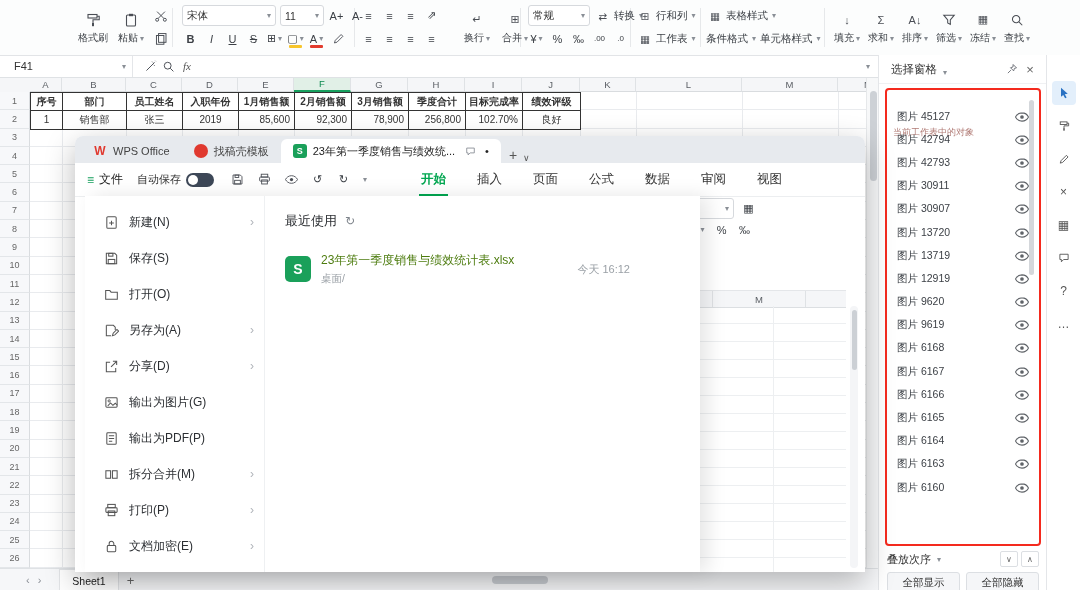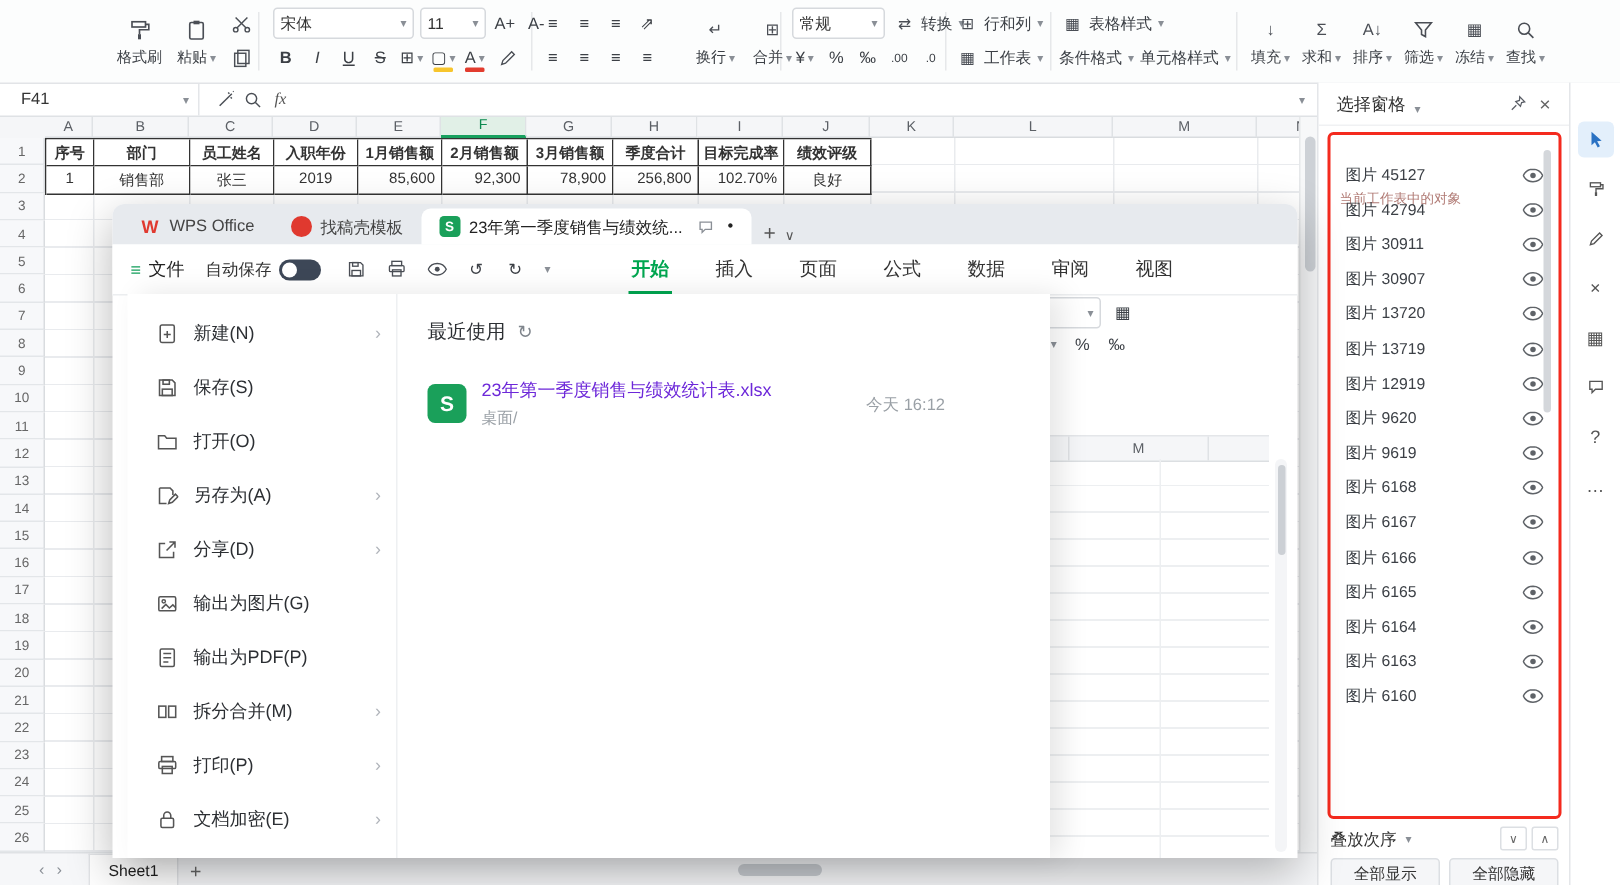--- a/index.html
+++ b/index.html
@@ -89,21 +89,21 @@
   #fmcol{width:180px;border-right:1px solid #eef0f2;padding-top:8px;box-sizing:border-box;}
   .fm-item{display:flex;align-items:center;gap:10px;height:36px;padding:0 10px 0 18px;cursor:pointer;}
   .fm-ic{width:16px;height:16px;display:inline-flex;align-items:center;justify-content:center;color:#555;}
   .fm-label{flex:1;font-size:12px;color:#2c2f33;white-space:nowrap;}
   .fm-arrow{color:#b0b4ba;font-size:12px;}
   #recent{flex:1;padding:16px 0 0 20px;position:relative;}
   #rtitle{display:flex;align-items:center;gap:8px;font-size:13px;color:#2c2f33;}
   #refresh{color:#7f858c;font-size:12px;}
   .rfile{display:flex;align-items:center;gap:10px;margin-top:22px;padding-right:70px;}
   .sicon{width:26px;height:26px;border-radius:5px;background:#1aa05a;color:#fff;font-weight:bold;font-size:14px;display:flex;align-items:center;justify-content:center;flex:0 0 auto;}
-  .rfname{font-size:12px;color:#6d28d9;white-space:nowrap;}
+  .rfname{font-size:12px;color:#4d7c0f;white-space:nowrap;}
   .rfpath{font-size:10.5px;color:#9aa0a6;margin-top:3px;}
   .rftime{margin-left:auto;font-size:11px;color:#9aa0a6;white-space:nowrap;}
   
   #sidebar{position:absolute;left:878px;top:55px;width:168px;height:535px;background:#fff;border-left:1px solid #e4e6e9;z-index:10;}
   #sphead{height:28px;display:flex;align-items:center;padding:0 8px 0 12px;font-size:11.5px;color:#333;border-bottom:1px solid #f0f1f3;}
   #sphead .t{display:flex;align-items:flex-end;gap:4px;flex:1;}
   #redbox{position:absolute;left:6px;top:33px;width:156px;height:458px;border:2px solid #f42a1e;border-radius:4px;box-sizing:border-box;z-index:3;pointer-events:none;}
   #spsub{position:absolute;left:14px;top:36px;font-size:9px;color:#b07a74;white-space:nowrap;margin-top:35px;}
   #splist{position:absolute;left:8px;top:50px;width:152px;height:441px;overflow:hidden;}
   .spitem{height:23.2px;display:flex;align-items:center;padding:0 8px 0 10px;font-size:10.5px;color:#3c4046;}
@@ -690,20 +690,29 @@
           <span class="nm">图片 45127</span>
           <span class="ic">
             <svg width="14" height="10" viewBox="0 0 16 11">
               <path d="M8 .8C4.5.8 1.8 3 .6 5.5 1.8 8 4.5 10.2 8 10.2s6.2-2.2 7.4-4.7C14.2 3 11.5.8 8 .8z" fill="none" stroke="#5f6368" stroke-width="1.2"></path>
               <circle cx="8" cy="5.5" r="2.1" fill="#5f6368"></circle>
             </svg>
           </span>
         </div>
         <div class="spitem">
           <span class="nm">图片 42794</span>
+          <span class="ic">
+            <svg width="14" height="10" viewBox="0 0 16 11">
+              <path d="M8 .8C4.5.8 1.8 3 .6 5.5 1.8 8 4.5 10.2 8 10.2s6.2-2.2 7.4-4.7C14.2 3 11.5.8 8 .8z" fill="none" stroke="#5f6368" stroke-width="1.2"></path>
+              <circle cx="8" cy="5.5" r="2.1" fill="#5f6368"></circle>
+            </svg>
+          </span>
+        </div>
+        <div class="spitem">
+          <span class="nm">图片 42793</span>
           <span class="ic">
             <svg width="14" height="10" viewBox="0 0 16 11">
               <path d="M8 .8C4.5.8 1.8 3 .6 5.5 1.8 8 4.5 10.2 8 10.2s6.2-2.2 7.4-4.7C14.2 3 11.5.8 8 .8z" fill="none" stroke="#5f6368" stroke-width="1.2"></path>
               <circle cx="8" cy="5.5" r="2.1" fill="#5f6368"></circle>
             </svg>
           </span>
         </div>
         <div class="spitem">
           <span class="nm">图片 30911</span>
           <span class="ic">

